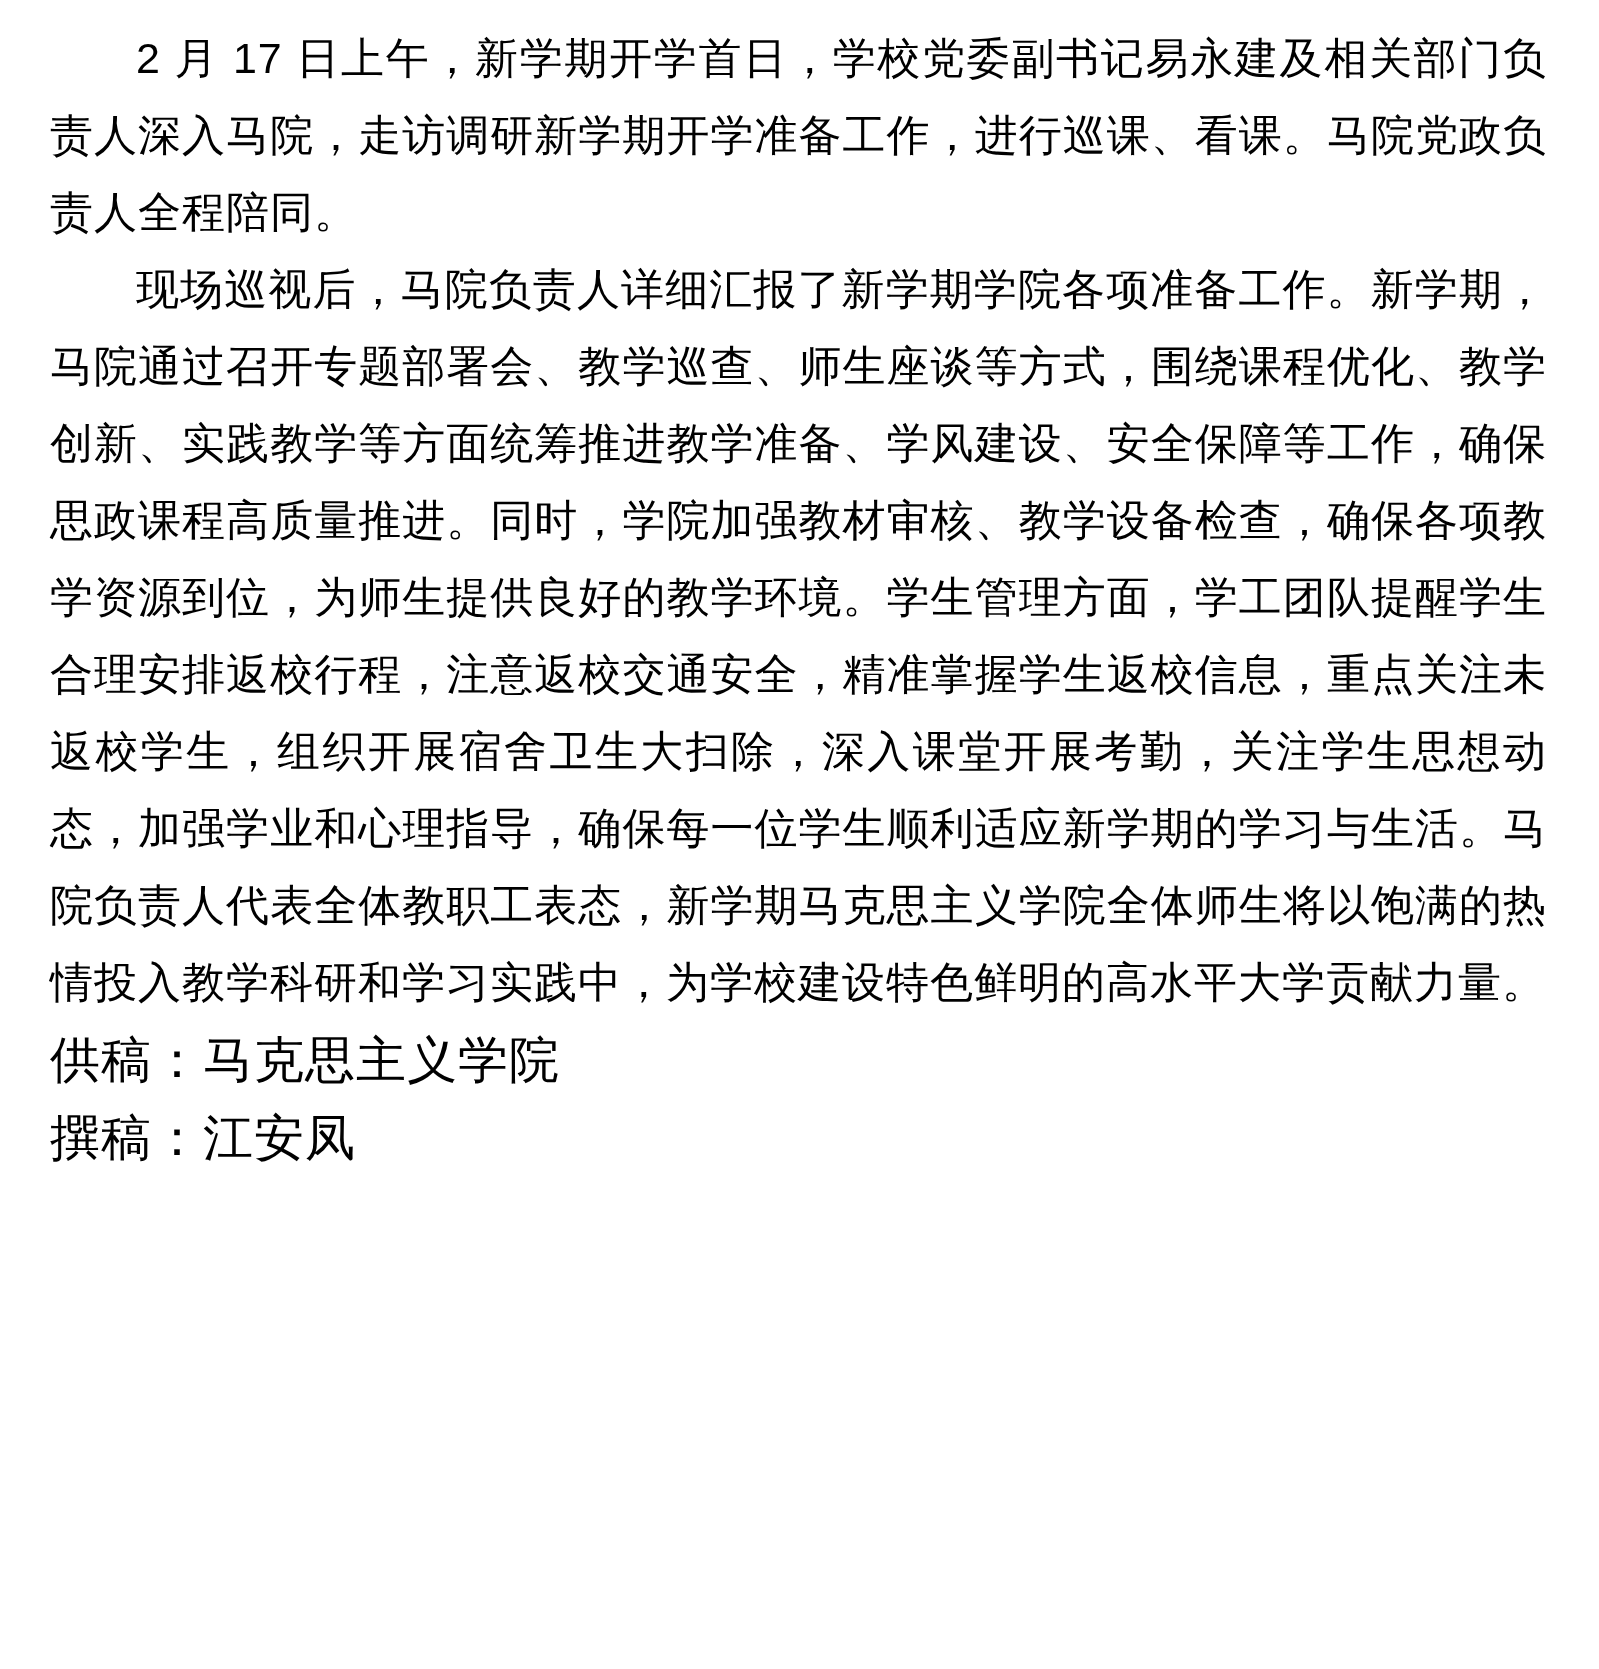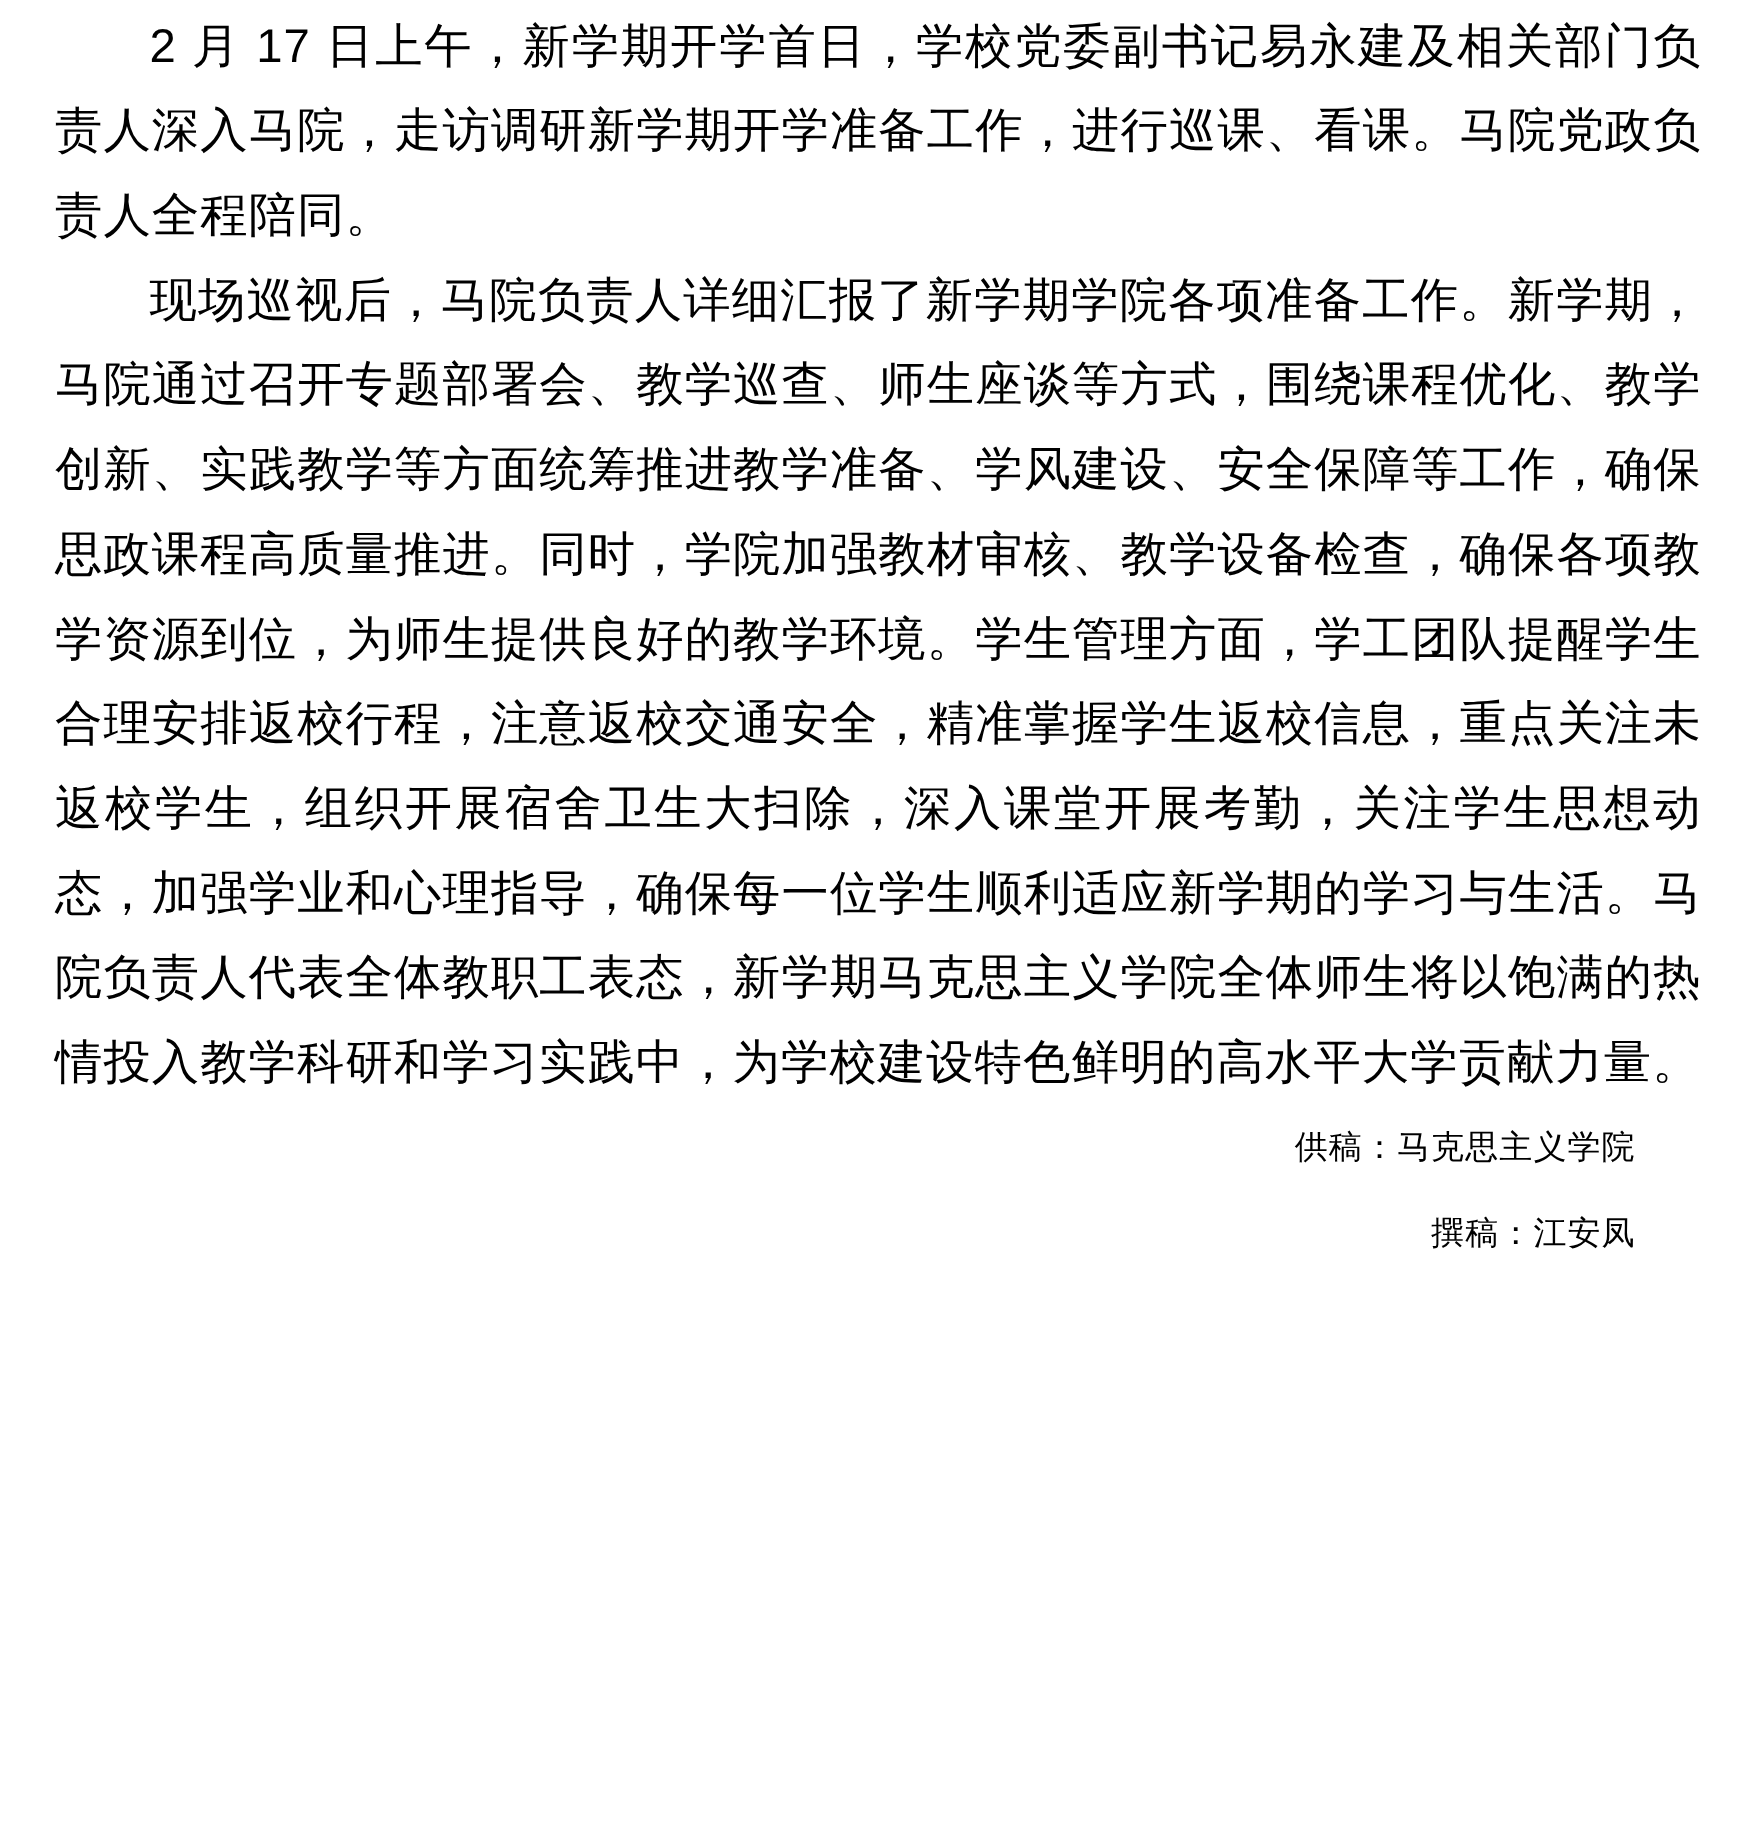--- a/index.html
+++ b/index.html
@@ -11,40 +11,40 @@
     height: 1669px;
     background: #ffffff;
     color: #000000;
     font-family: "Liberation Sans", sans-serif;
     overflow: hidden;
   }
   .page {
     box-sizing: border-box;
     width: 1599px;
     height: 1669px;
-    padding: 4px 52px 0 50px;
+    padding: 20px 52px 0 50px;
   }
   .para {
     margin: 0;
     font-size: 43px;
     line-height: 77px;
     text-align: justify;
     text-justify: inter-character;
     text-indent: 2em;
     letter-spacing: 1px;
     word-break: break-all;
   }
   .credits {
     margin-top: 0;
   }
   .credit {
     margin: 0;
-    font-size: 30px;
+    font-size: 50px;
     line-height: 78px;
-    text-align: right;
+    text-align: left;
     padding-right: 60px;
     letter-spacing: 1px;
   }
 </style>
 </head>
 <body>
 
 <div class="page">
   <p class="para">2 月 17 日上午，新学期开学首日，学校党委副书记易永建及相关部门负责人深入马院，走访调研新学期开学准备工作，进行巡课、看课。马院党政负责人全程陪同。</p>
   <p class="para">现场巡视后，马院负责人详细汇报了新学期学院各项准备工作。新学期，马院通过召开专题部署会、教学巡查、师生座谈等方式，围绕课程优化、教学创新、实践教学等方面统筹推进教学准备、学风建设、安全保障等工作，确保思政课程高质量推进。同时，学院加强教材审核、教学设备检查，确保各项教学资源到位，为师生提供良好的教学环境。学生管理方面，学工团队提醒学生合理安排返校行程，注意返校交通安全，精准掌握学生返校信息，重点关注未返校学生，组织开展宿舍卫生大扫除，深入课堂开展考勤，关注学生思想动态，加强学业和心理指导，确保每一位学生顺利适应新学期的学习与生活。马院负责人代表全体教职工表态，新学期马克思主义学院全体师生将以饱满的热情投入教学科研和学习实践中，为学校建设特色鲜明的高水平大学贡献力量。</p>

